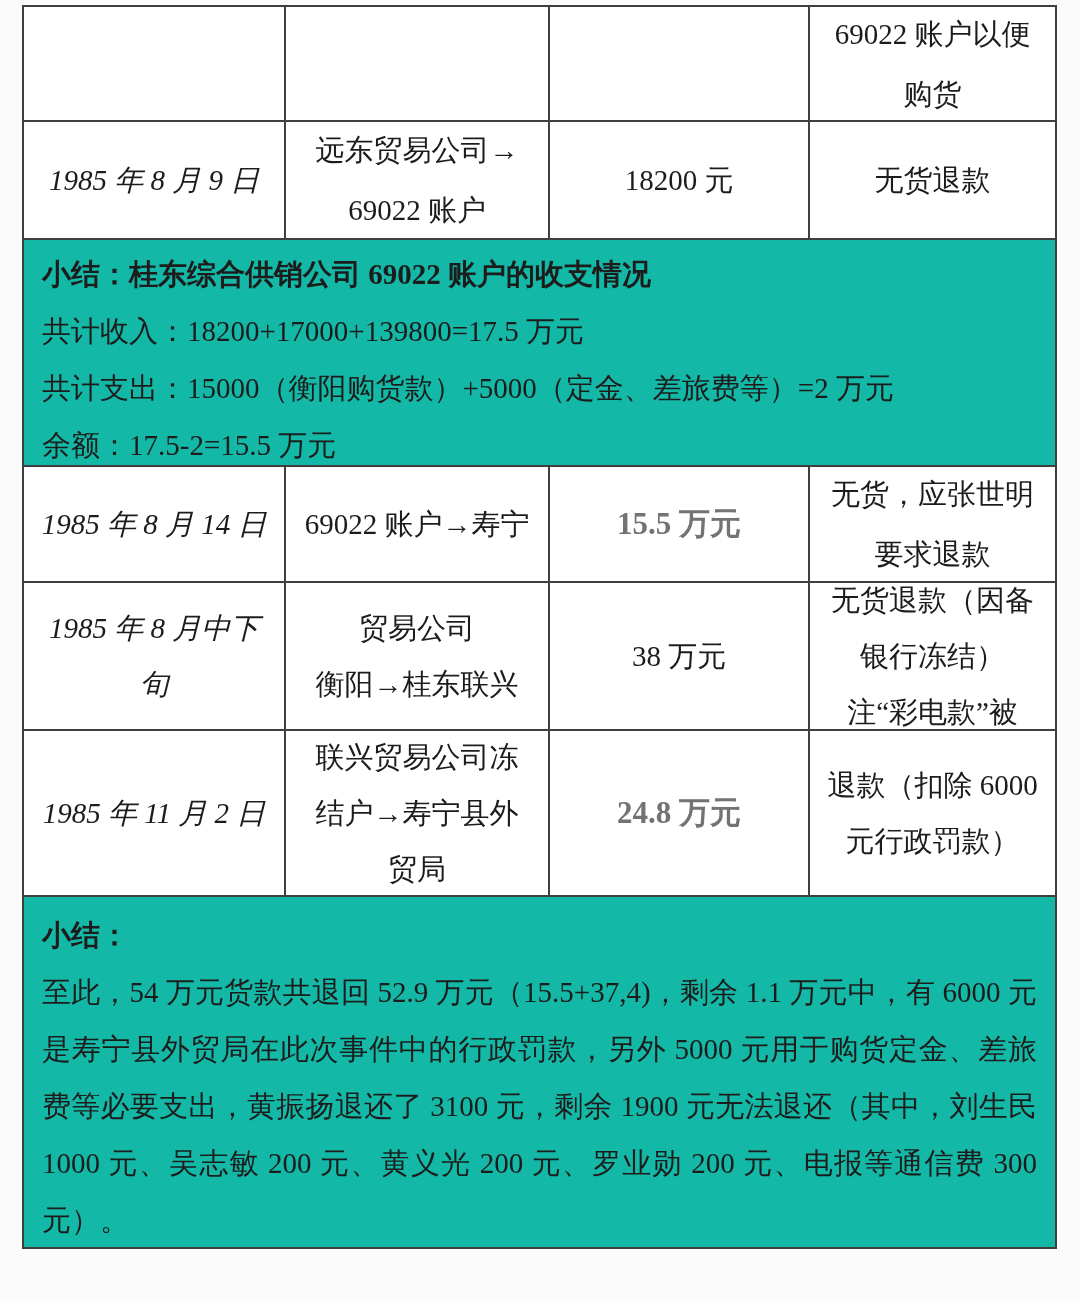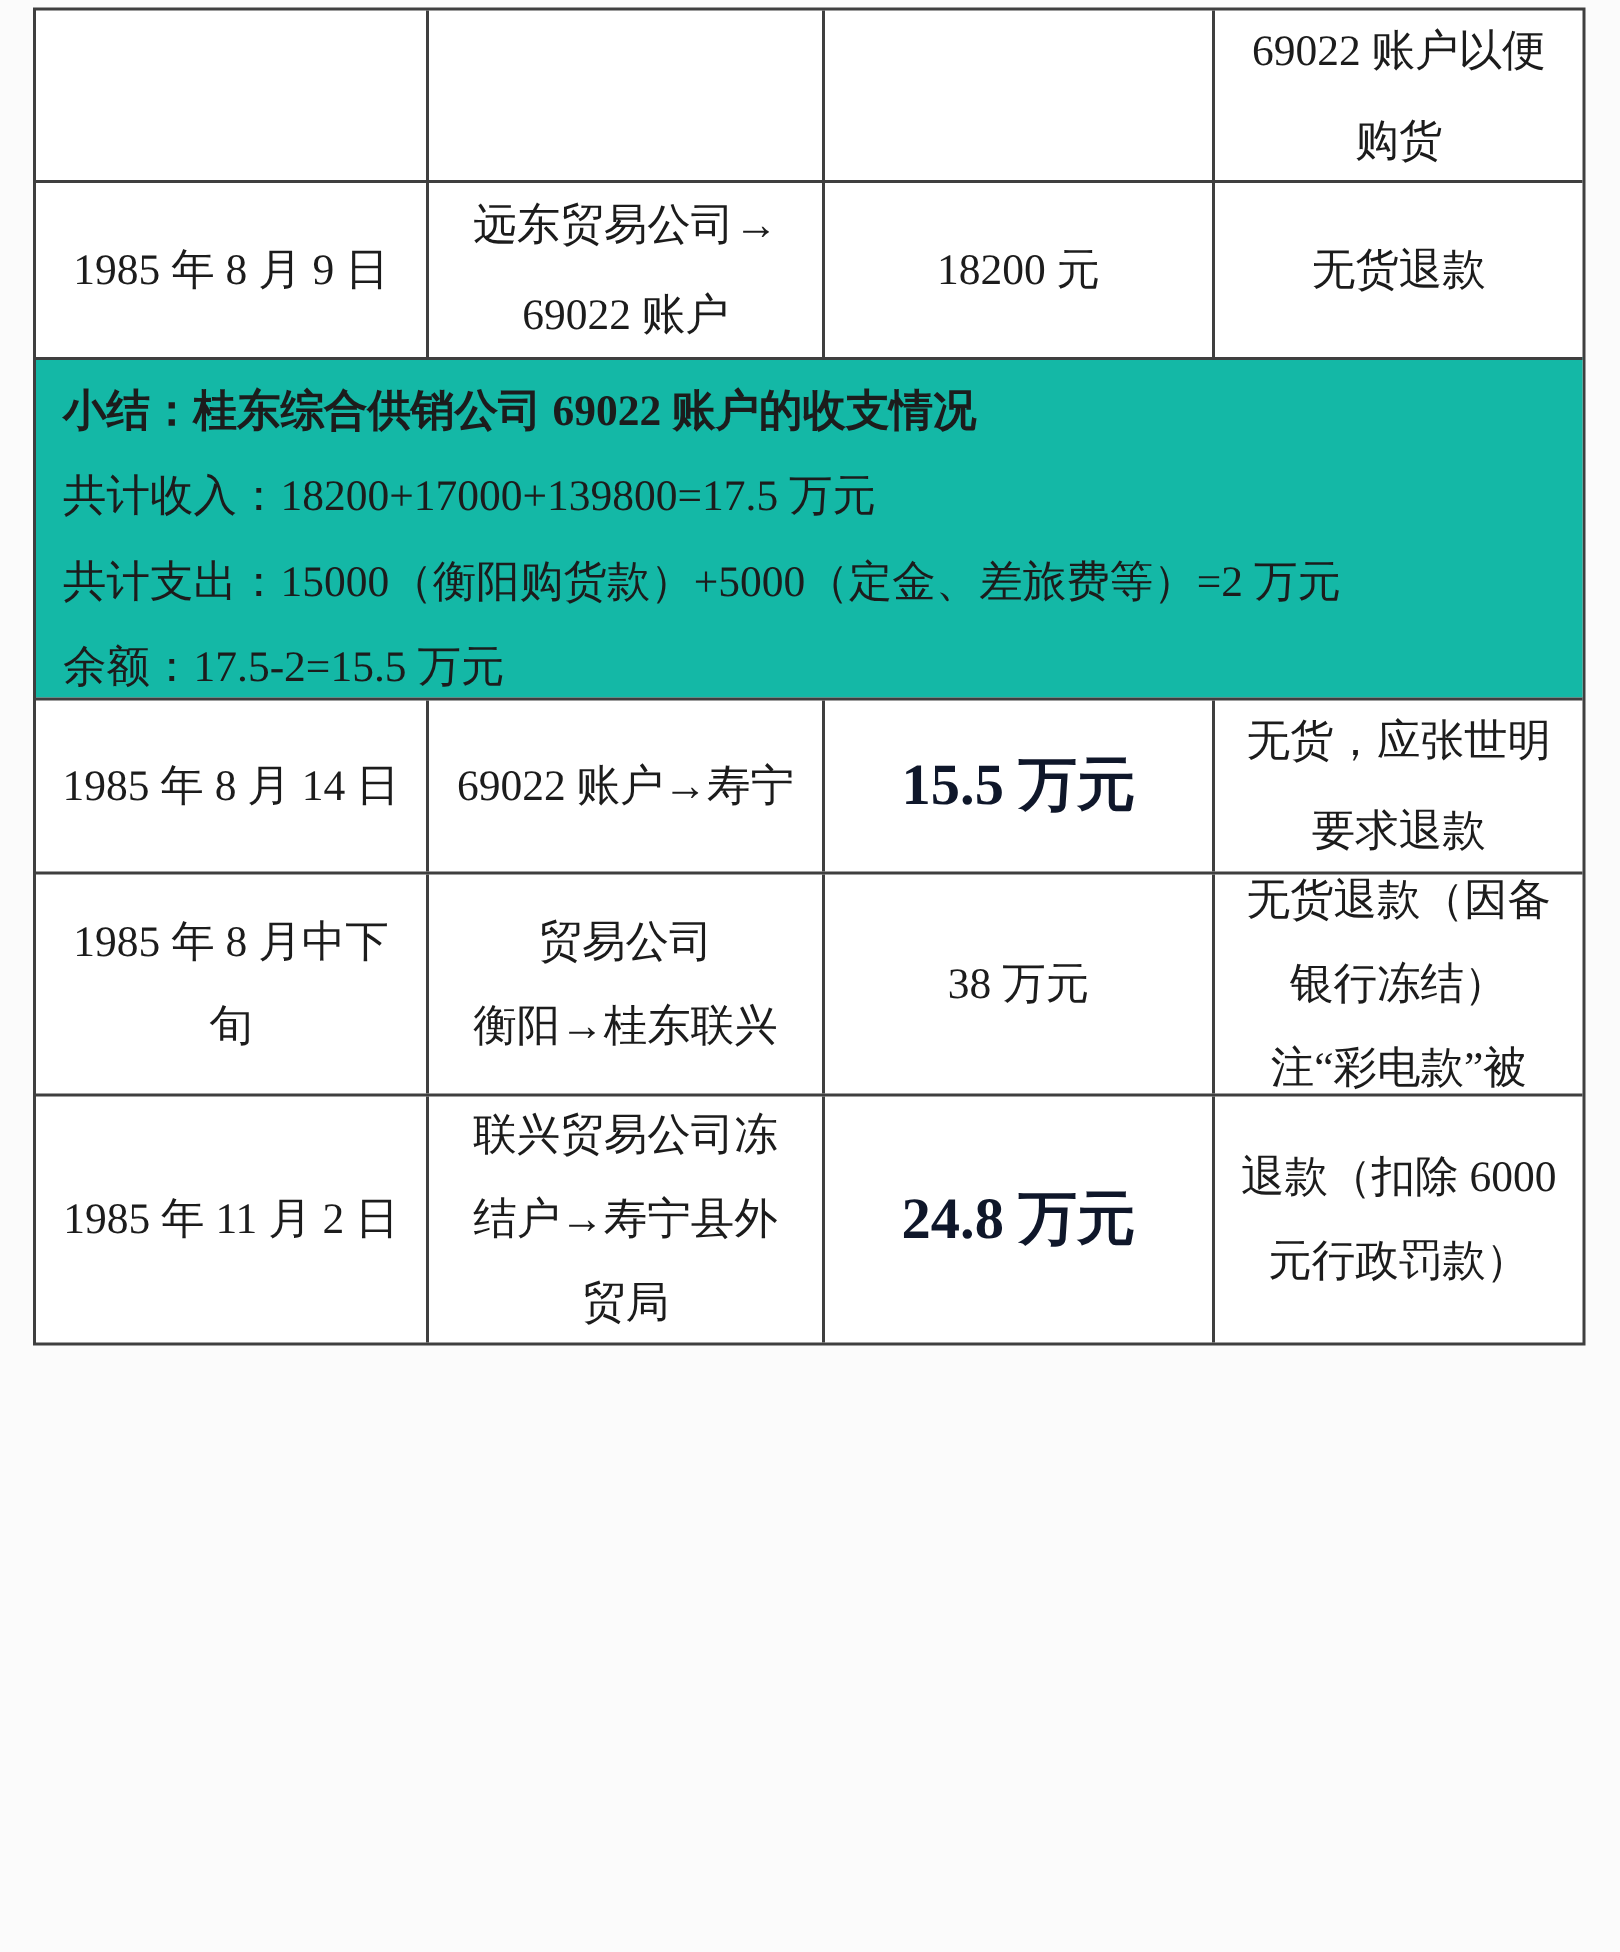--- a/index.html
+++ b/index.html
@@ -27,28 +27,28 @@
   .cell {
     display: flex; flex-direction: column;
     align-items: center; justify-content: center;
     text-align: left;
     font-size: 29px;
     line-height: 60px;
     border-left: 2px solid #3f3f3f;
     box-sizing: border-box;
     overflow: hidden;
   }
-  .cell:first-child { border-left: none; }
+  .cell:first-child { border-left: none; font-style: italic; }
   .h-carryover { height: 113px; }
   .h-aug9      { height: 118px; }
   .h-aug14     { height: 116px; }
   .h-augmid    { height: 148px; }
   .h-nov2      { height: 166px; }
   .h-augmid .cell, .h-nov2 .cell { line-height: 56px; }
-  .amount-red { color: #0f172a; font-weight: bold; font-size: 39px; }
+  .amount-red { color: #737373; font-weight: bold; font-size: 31px; }
   .summary {
     border-top: 2px solid #3f3f3f;
     background: #14b8a6;
     box-sizing: border-box;
     text-align: left;
     font-size: 29px;
     padding: 6px 18px 0 18px;
   }
   .summary-1 { height: 227px; }
   .summary-2 { height: 352px; padding-top: 10px; }
@@ -140,14 +140,18 @@
     </div>
     <div class="cell">
       <div class="amount-red">24.8 万元</div>
     </div>
     <div class="cell">
       <div>退款（扣除 6000</div>
       <div>元行政罚款）</div>
     </div>
   </div>
 
+  <div class="summary summary-2">
+    <div class="s-line s-title">小结：</div>
+    <div class="s-para">至此，54 万元货款共退回 52.9 万元（15.5+37,4)，剩余 1.1 万元中，有 6000 元是寿宁县外贸局在此次事件中的行政罚款，另外 5000 元用于购货定金、差旅费等必要支出，黄振扬退还了 3100 元，剩余 1900 元无法退还（其中，刘生民 1000 元、吴志敏 200 元、黄义光 200 元、罗业勋 200 元、电报等通信费 300 元）。</div>
+  </div>
 
 </div>
 
 </body></html>

